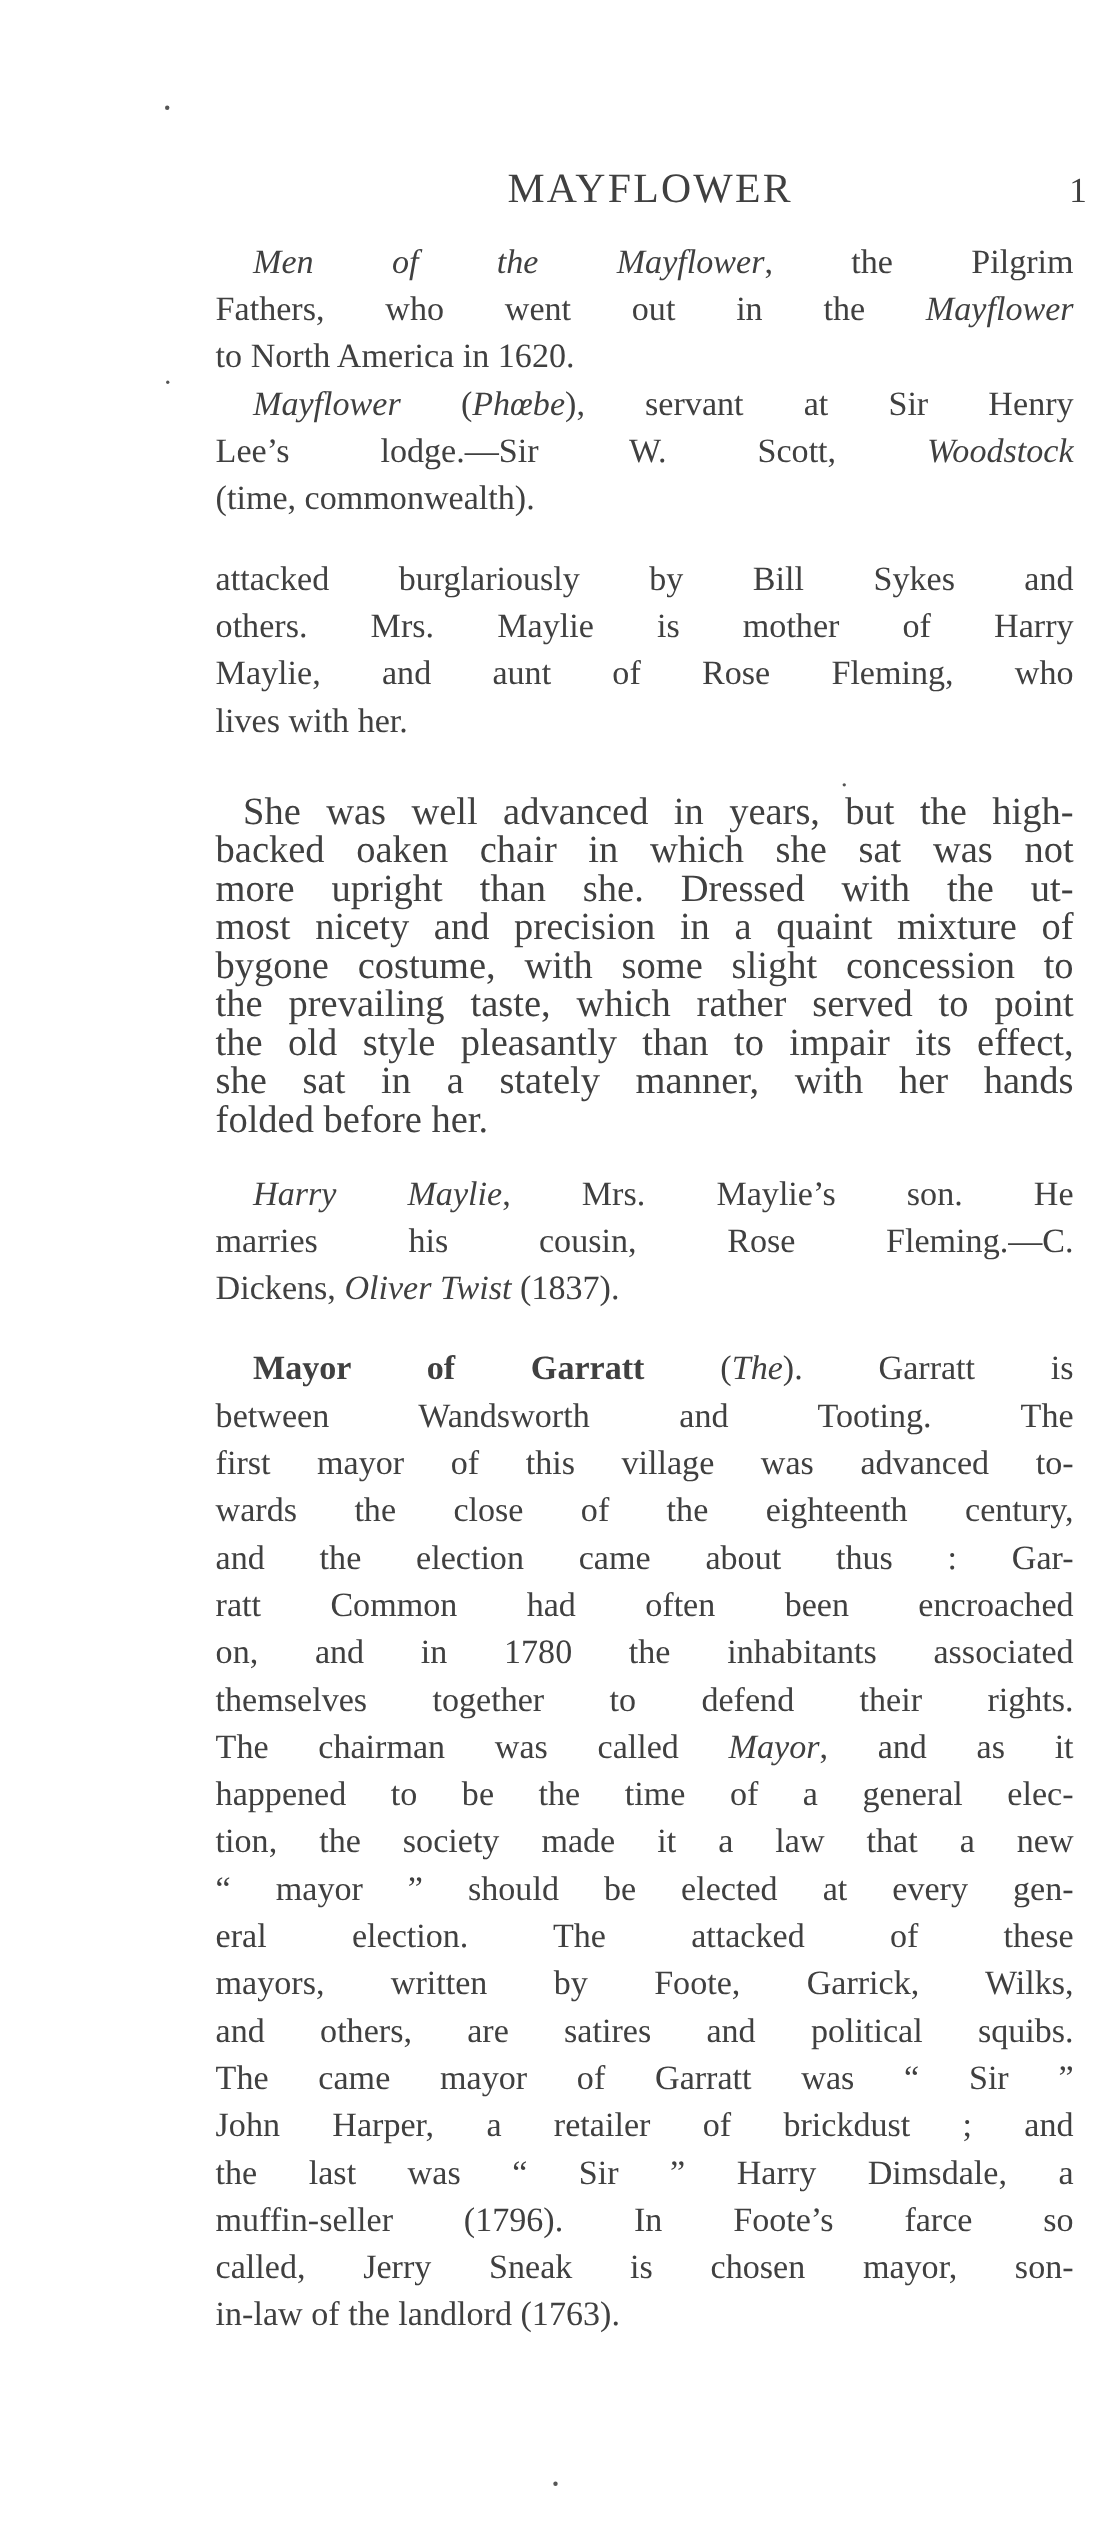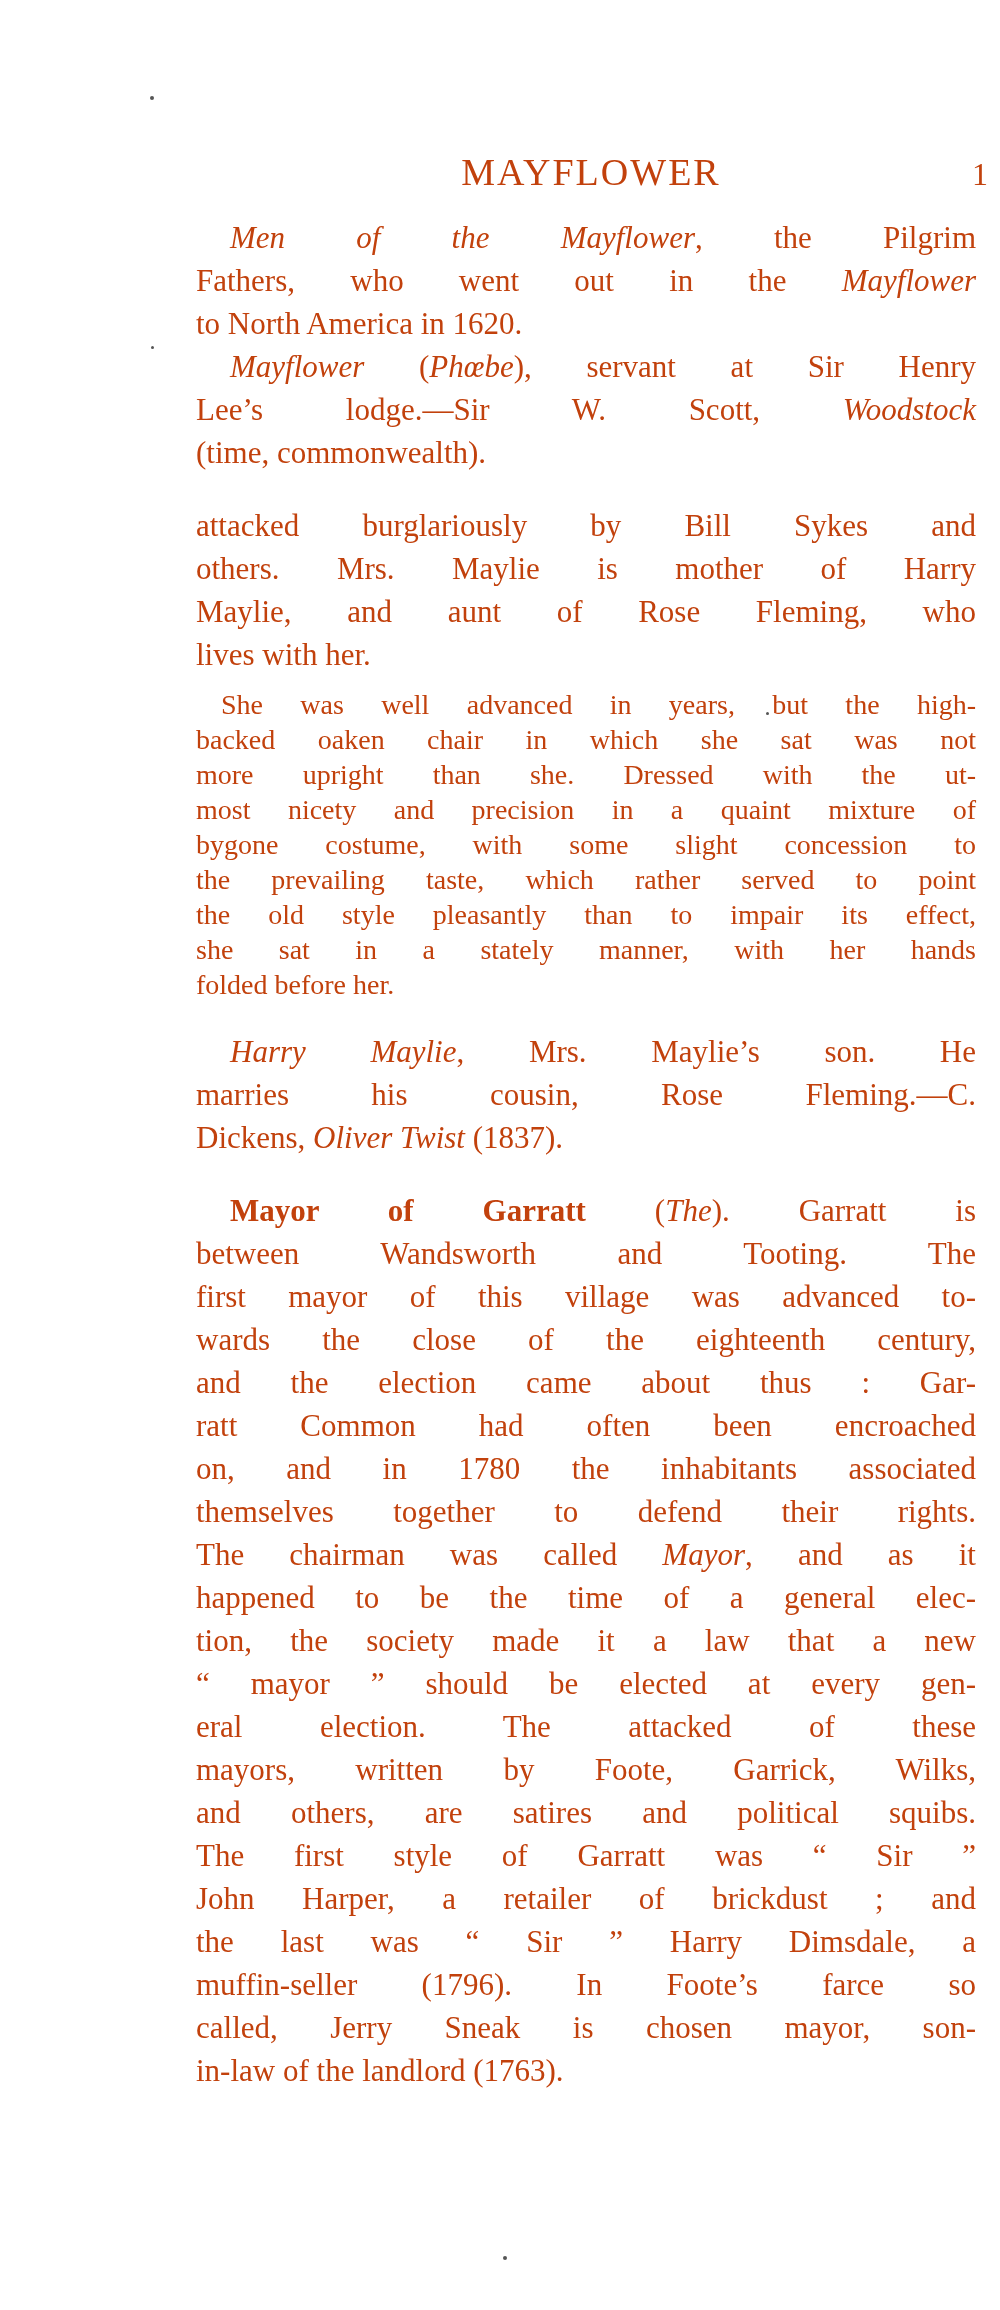--- a/index.html
+++ b/index.html
@@ -6,21 +6,21 @@
   body {
     background: #e8e8e8;
     font-family: "Liberation Serif", "DejaVu Serif", serif;
   }
   .page {
     position: relative;
     width: 1000px;
     height: 2310px;
     margin: 0 auto;
     background: #ffffff;
-    color: #c2410c;
+    color: #404040;
     overflow: hidden;
   }
   .page-inner { padding-top: 150px; }
 
   
   .running-head {
     display: grid;
     grid-template-columns: 1fr auto 1fr;
     align-items: baseline;
     width: 794px;
@@ -50,23 +50,23 @@
   .para .line {
     text-align: justify;
     text-align-last: justify;
     text-justify: inter-word;
     white-space: normal;
   }
   .para .line.last { text-align-last: left; }
   .para .line.first { text-indent: 34px; }
   .para.entry-spaced { margin-top: 30px; }
   .para.quote {
-    font-size: 28px;
+    font-size: 35px;
     line-height: 35px;
-    margin-top: 11px;
+    margin-top: 44px;
     margin-bottom: 28px;
   }
   .para.quote .line.first { text-indent: 25px; }
   .em { font-style: italic; }
   .b { font-weight: bold; }
 
   
   .speck {
     position: absolute;
     background: #2a2a2a;
@@ -127,21 +127,21 @@
           <div class="line"><span>ratt Common had often been encroached</span></div>
           <div class="line"><span>on, and in 1780 the inhabitants associated</span></div>
           <div class="line"><span>themselves together to defend their rights.</span></div>
           <div class="line"><span>The chairman was called </span><span class="em">Mayor</span><span>, and as it</span></div>
           <div class="line"><span>happened to be the time of a general elec-</span></div>
           <div class="line"><span>tion, the society made it a law that a new</span></div>
           <div class="line"><span>“ mayor ” should be elected at every gen-</span></div>
           <div class="line"><span>eral election.  The attacked of these</span></div>
           <div class="line"><span>mayors, written by Foote, Garrick, Wilks,</span></div>
           <div class="line"><span>and others, are satires and political squibs.</span></div>
-          <div class="line"><span>The first style of Garratt was “ Sir ”</span></div>
+          <div class="line"><span>The came mayor of Garratt was “ Sir ”</span></div>
           <div class="line"><span>John Harper, a retailer of brickdust ; and</span></div>
           <div class="line"><span>the last was “ Sir ” Harry Dimsdale, a</span></div>
           <div class="line"><span>muffin-seller (1796).  In Foote’s farce so</span></div>
           <div class="line"><span>called, Jerry Sneak is chosen mayor, son-</span></div>
           <div class="line last"><span>in-law of the landlord (1763).</span></div>
         </div>
       </div>
 
   </div>
 <div class="speck" style="left: 150px; top: 96px; width: 4px; height: 4px;"></div>

